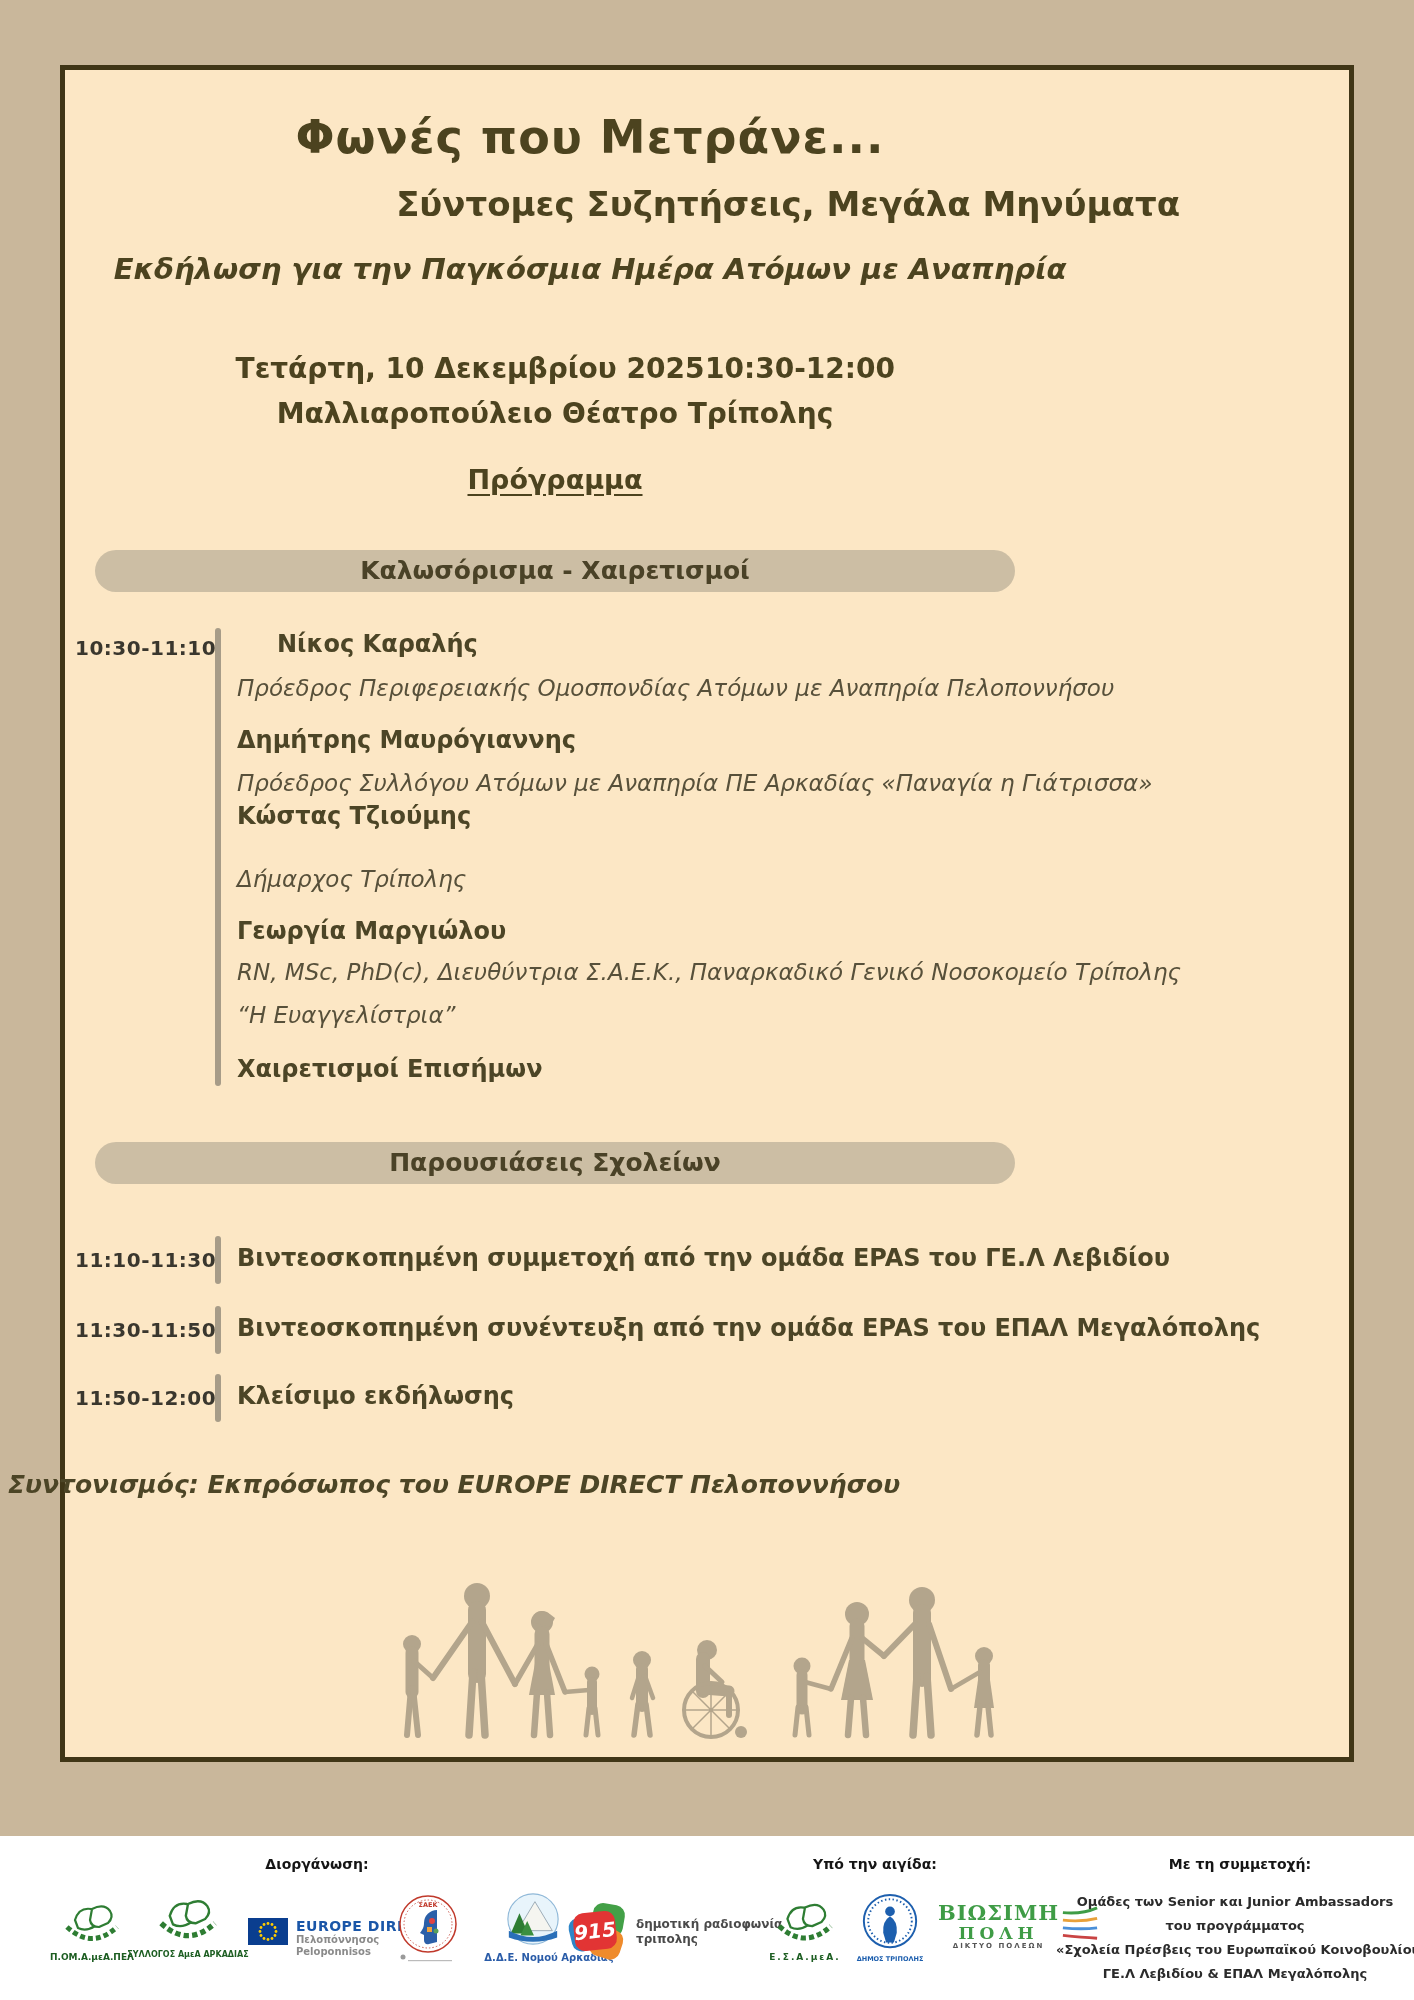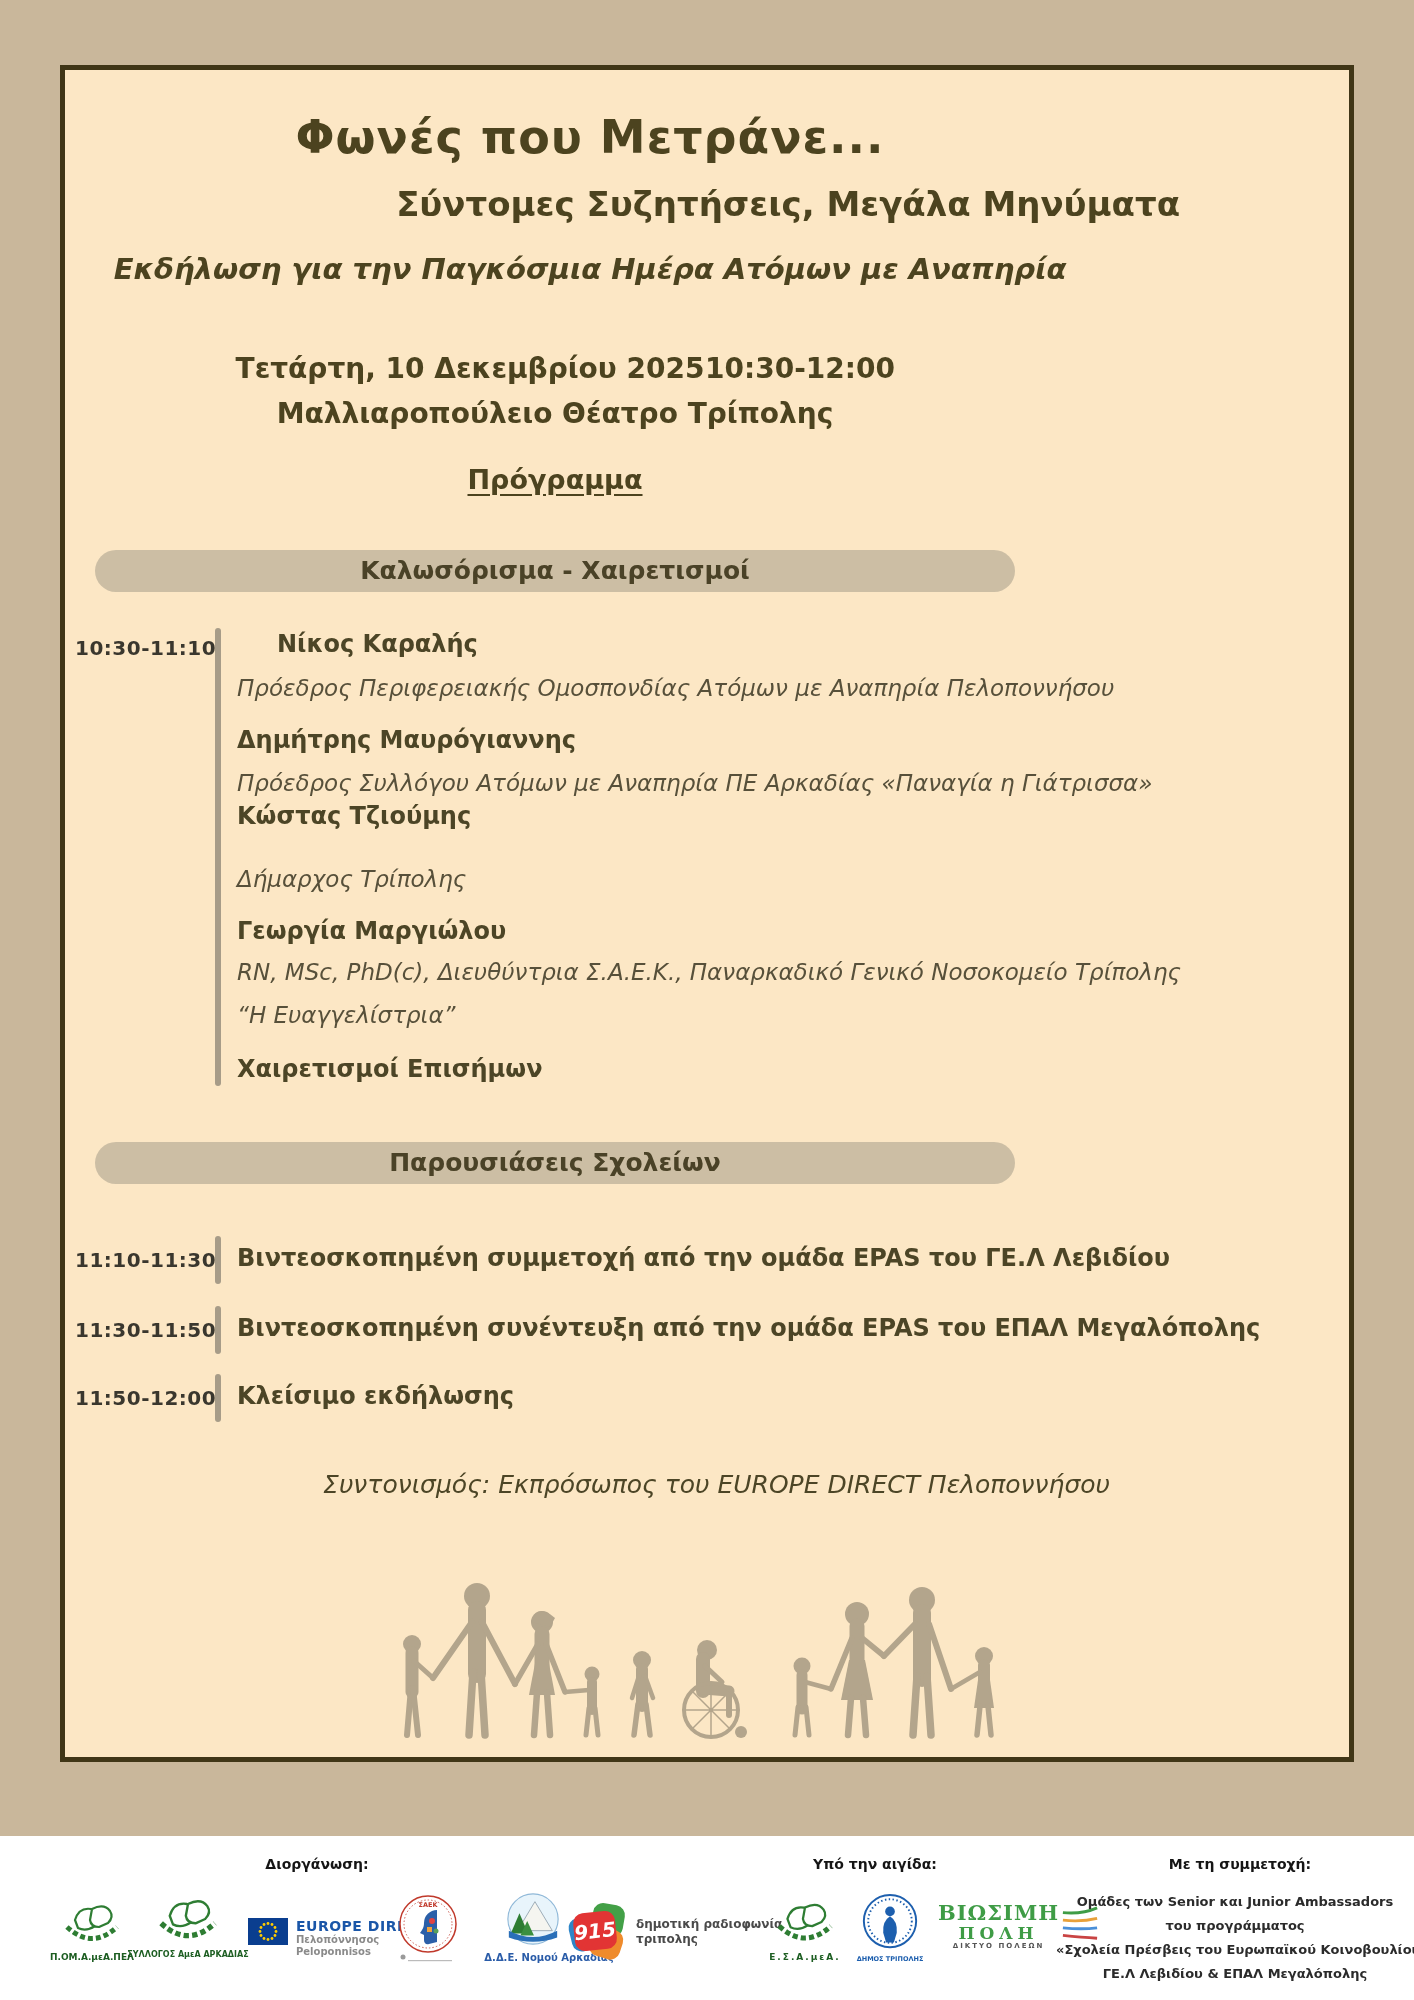--- a/index.html
+++ b/index.html
@@ -14,21 +14,21 @@
   .dateline{left:0;top:352px;width:850px;text-align:center;font-size:28px;font-weight:bold;margin-left:45px;}
   .timeline{left:600px;top:352px;width:400px;text-align:center;font-size:28px;font-weight:bold;}
   .venue{left:0;top:397px;width:1110px;text-align:center;font-size:28px;font-weight:bold;}
   .programh{left:0;top:464px;width:1110px;text-align:center;font-size:27px;font-weight:bold;text-decoration:underline;text-underline-offset:5px;}
   .pill{left:95px;width:920px;height:42px;background:#ccbea4;border-radius:21px;color:#4a4227;font-size:25px;font-weight:bold;text-align:center;line-height:42px;}
   .time-label{left:75px;width:135px;font-size:20px;font-weight:bold;color:#3a372e;letter-spacing:.5px;white-space:nowrap;}
   .vbar{left:215px;width:6px;background:#a79c88;border-radius:3px;}
   .cline{left:237px;width:1092px;white-space:nowrap;}
   .name{font-size:24px;font-weight:bold;color:#4c4526;}
   .role{font-size:23px;font-style:italic;color:#57503a;}
-  .coord{left:0;top:1470px;width:1110px;text-align:right;font-size:25px;font-weight:normal;font-style:italic;color:#4c4526;}
+  .coord{left:0;top:1470px;width:1110px;text-align:left;font-size:25px;font-weight:bold;font-style:italic;color:#4c4526;padding-left:8px;}
   .sil{left:377px;top:1558px;width:660px;height:190px;}
   .flabel{font-size:14px;font-weight:bold;color:#151515;text-align:center;white-space:nowrap;}
   .fline{font-size:13px;font-weight:bold;color:#2b2b2b;text-align:center;line-height:24px;white-space:nowrap;}
   .logo-box{display:flex;flex-direction:column;align-items:center;}
   .logo-cap-green{font-size:9px;font-weight:bold;color:#1d5e22;margin-top:2px;white-space:nowrap;}
   .ed-wrap{display:flex;align-items:flex-start;gap:8px;}
   .ed-title{font-size:14px;font-weight:bold;color:#1a56a8;letter-spacing:.5px;white-space:nowrap;}
   .ed-sub{font-size:10px;font-weight:bold;color:#8a8a8a;line-height:12px;white-space:nowrap;}
   .dde-cap{font-size:10px;font-weight:bold;color:#2a5ca8;margin-top:2px;white-space:nowrap;margin-left:32px;}
   .r9{position:relative;width:56px;height:56px;flex:none;}

